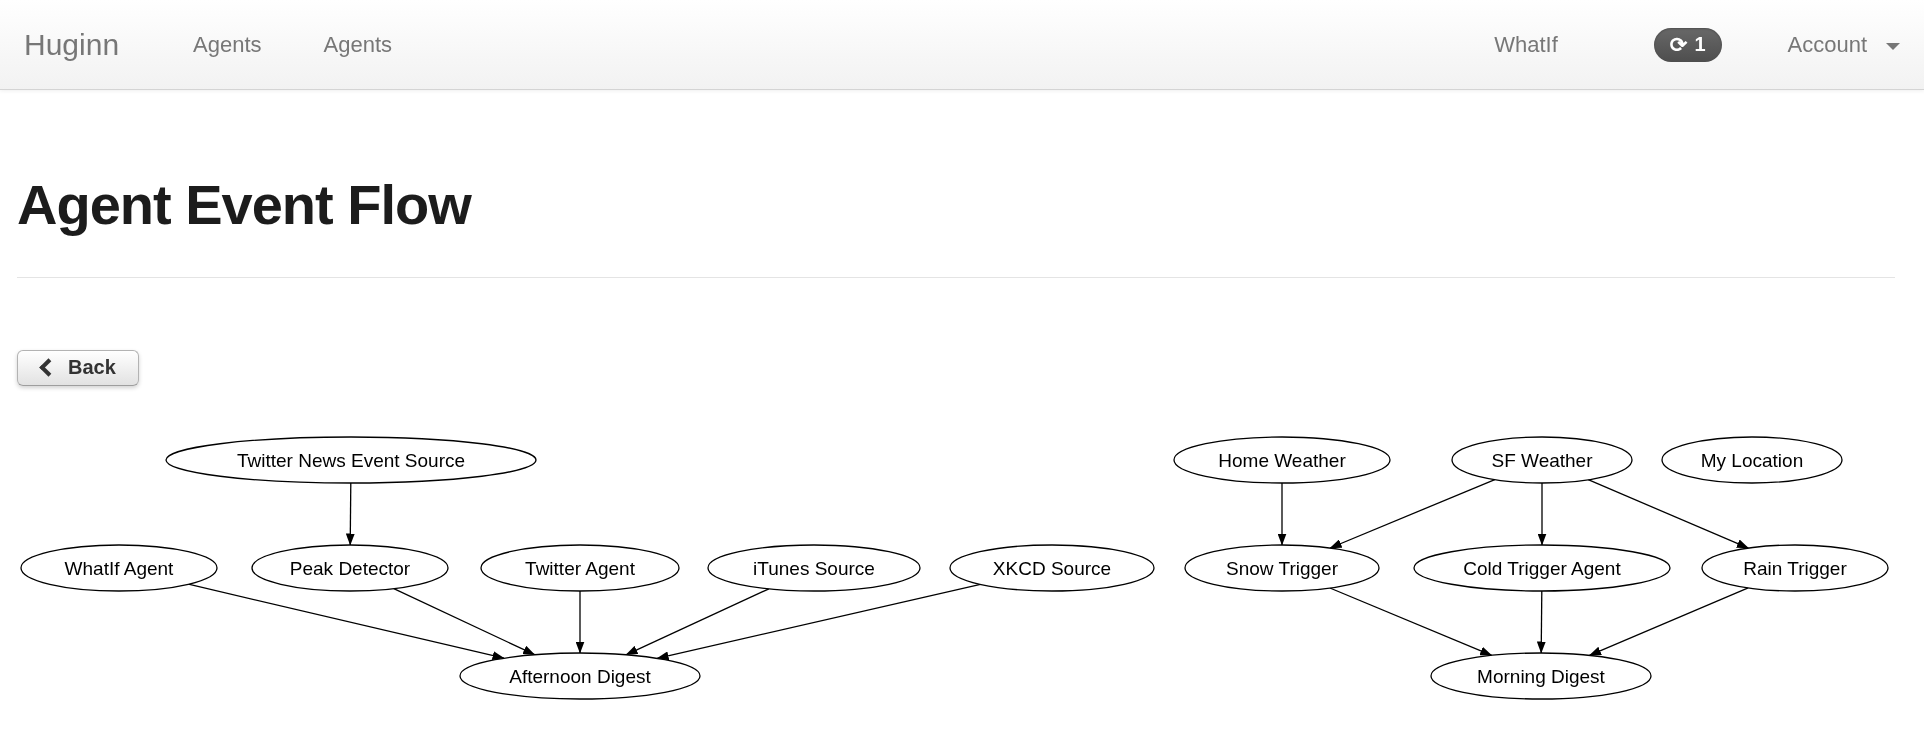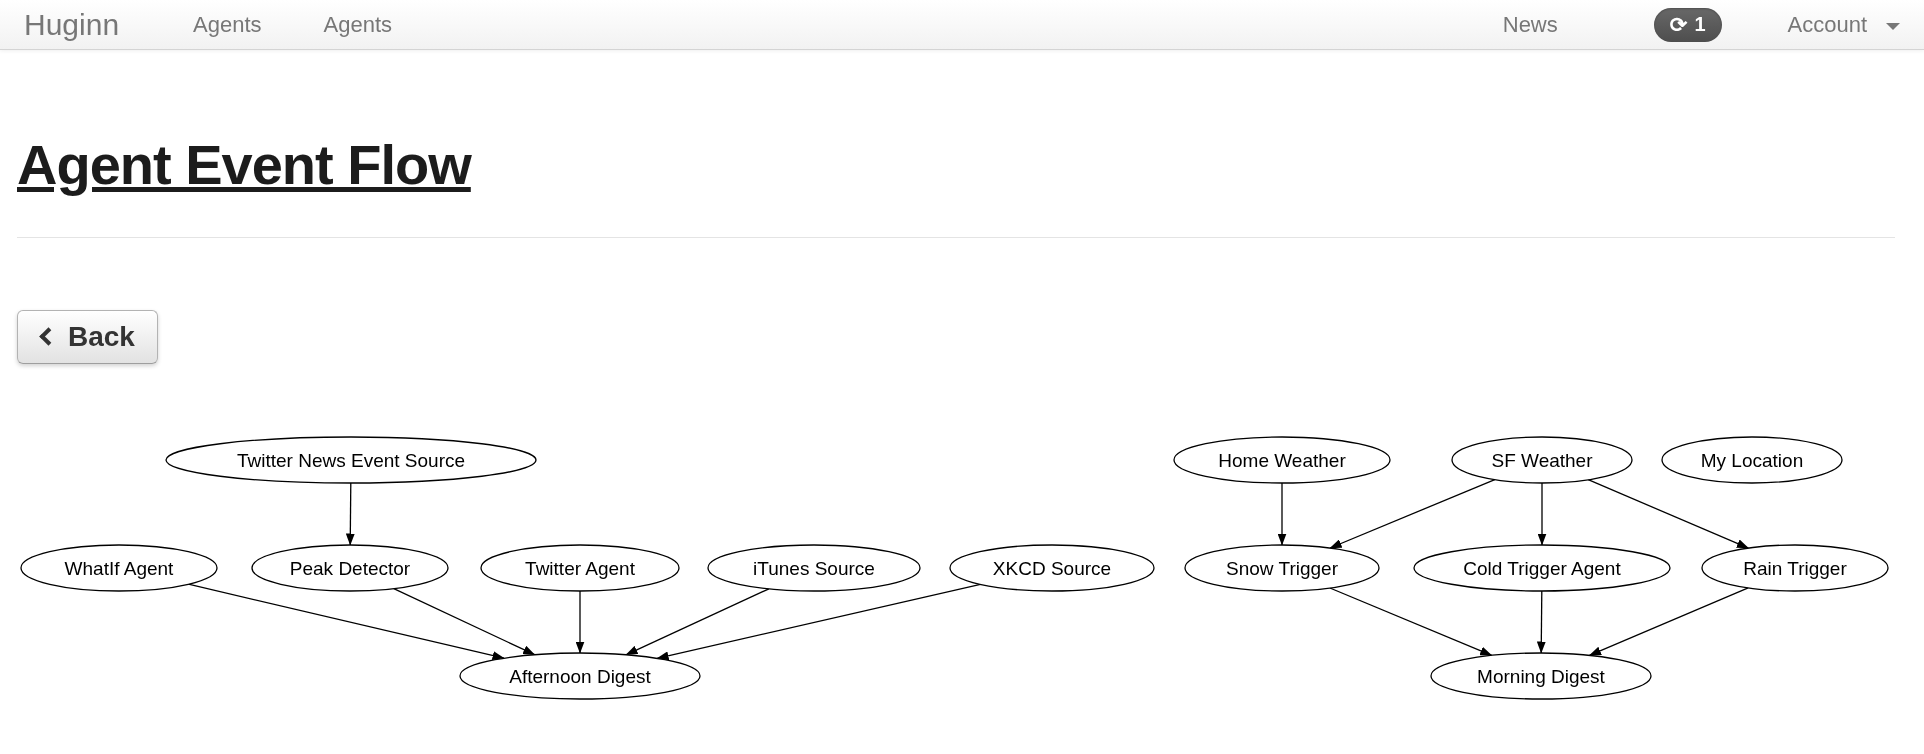--- a/index.html
+++ b/index.html
@@ -7,21 +7,21 @@
   body {
     width:1924px; height:754px;
     background:#ffffff;
     font-family:"Liberation Sans", sans-serif;
     position:relative;
     overflow:hidden;
   }
 
   
   .navbar {
-    height:50px;
+    height:90px;
     background:linear-gradient(#ffffff,#f2f2f2);
     border-bottom:1px solid #d4d4d4;
     box-shadow:0 1px 4px rgba(0,0,0,0.065);
     display:flex; align-items:center;
     padding:0 24px;
   }
   .brand {
     font-size:30px; color:#777; text-decoration:none;
     margin-right:74px; cursor:pointer;
   }
@@ -54,32 +54,31 @@
     border-top:7px solid #777;
     margin-top:3px;
   }
 
   
   .content { padding:0 17px; }
   .page-title {
     font-size:56px; font-weight:bold; color:#1c1c1c;
     letter-spacing:-1px; line-height:1.05;
     margin:86px 0 0 0;
-    text-decoration:underline;
   }
   .rule {
     border:0; border-top:1px solid #e4e4e4;
     margin:42px 12px 0 0;
   }
   .back-button {
     margin-top:72px;
     display:inline-flex; align-items:center;
-    height:54px; padding:0 22px;
+    height:36px; padding:0 22px;
     font-family:"Liberation Sans", sans-serif;
-    font-size:28px; font-weight:bold; color:#333;
+    font-size:20px; font-weight:bold; color:#333;
     background:linear-gradient(#ffffff,#e2e2e2);
     border:1px solid #b3b3b3; border-bottom-color:#9e9e9e;
     border-radius:6px;
     box-shadow:0 2px 4px rgba(0,0,0,0.18), inset 0 1px 0 rgba(255,255,255,0.4);
     cursor:pointer;
   }
   .chevron-left {
     width:13px; height:13px;
     border-left:4px solid #333; border-bottom:4px solid #333;
     transform:rotate(45deg);
@@ -100,21 +99,21 @@
 </style>
 </head>
 <body>
 
 <div class="navbar">
   <a class="brand">Huginn</a>
   <a class="nav-link">Agents</a>
   <a class="nav-link">Agents</a>
 
   <div class="navbar-right">
-    <a class="admin-link">News</a>
+    <a class="admin-link">WhatIf</a>
     <div class="job-badge">
       <span class="refresh-glyph">⟳</span>
       <span>1</span>
     </div>
     <a class="account">
       <span>Account</span>
       <span class="caret"></span>
     </a>
   </div>
 </div>

